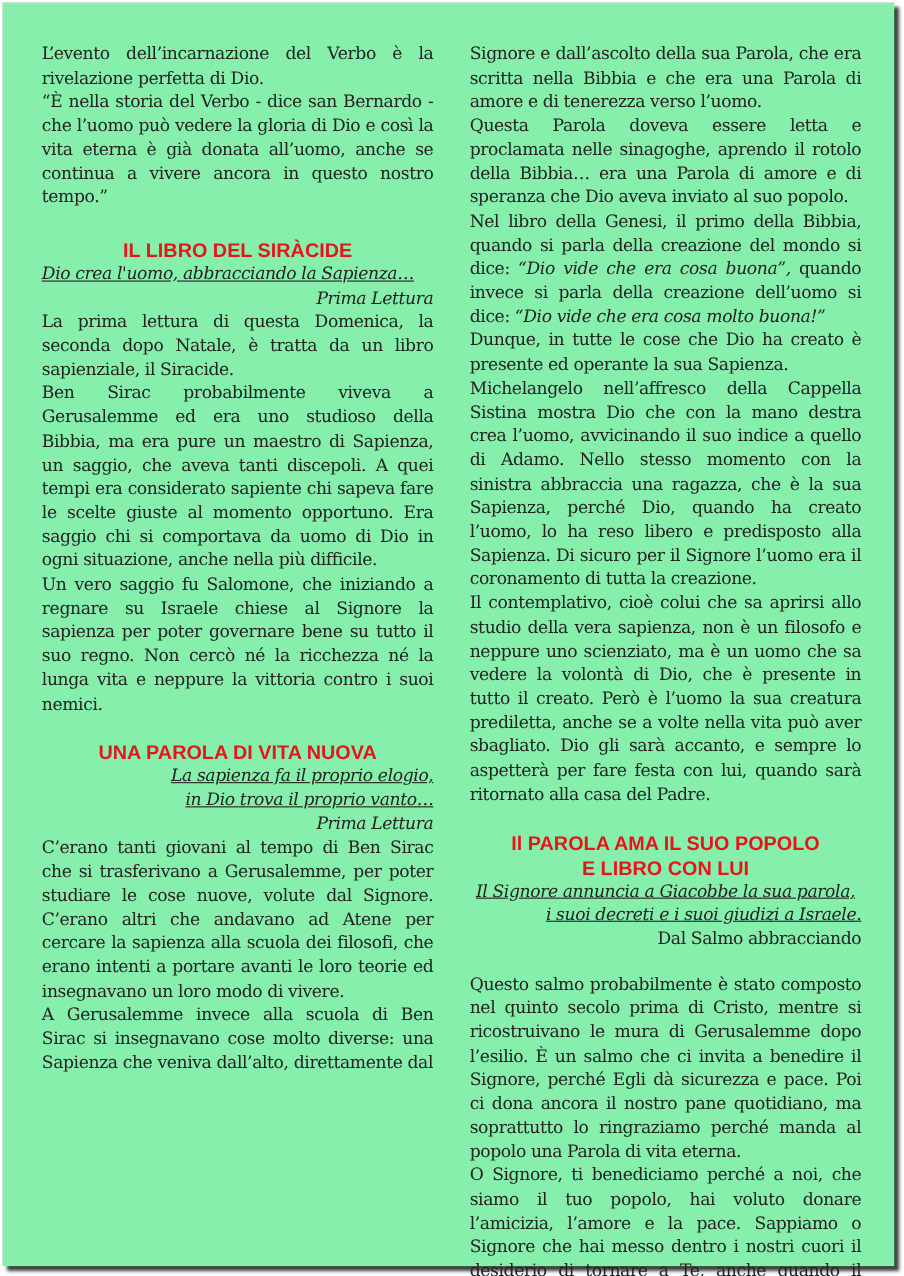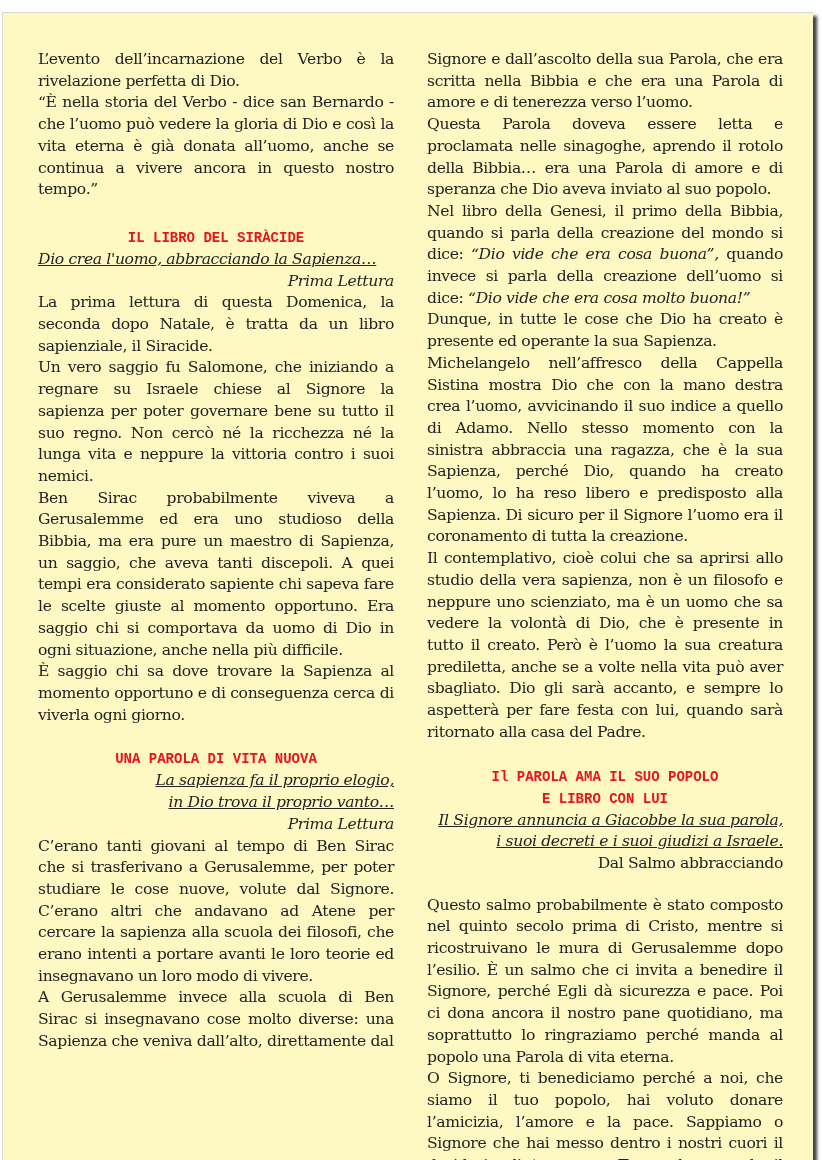--- a/index.html
+++ b/index.html
@@ -1,35 +1,35 @@
 <!DOCTYPE html>
 <html><head>
 <meta charset="utf-8">
 <style>
   html, body { margin: 0; padding: 0; background: #ffffff; }
   body { width: 822px; height: 1160px; position: relative; overflow: hidden; }
   .page {
-    position: absolute; left: 2px; top: 12px; width: 810px; height: 1148px;
-    background: #fef9c3;
+    position: absolute; left: 2px; top: 2px; width: 810px; height: 1148px;
+    background: #86efac;
     border-top: 1px solid #d8d8d8; border-left: 1px solid #d8d8d8;
     box-shadow: 4px 4px 3px rgba(0,0,0,0.75);
   }
   .col {
     position: absolute; top: 36px; width: 356px;
     font-family: "DejaVu Serif", "Liberation Serif", serif;
     font-size: 15.6px; line-height: 21.7px; color: #222222;
     text-align: justify; letter-spacing: -0.35px;
   }
   .col-left { left: 35px; }
   .col-right { left: 424px; }
   .col p { margin: 0; }
   .heading {
-    font-family: Liberation Mono, monospace;
+    font-family: Liberation Sans, sans-serif;
     font-weight: bold; color: #e8141b; text-align: center;
-    font-size: 14px; line-height: 22px; letter-spacing: 0; margin: 0;
+    font-size: 18px; line-height: 22px; letter-spacing: 0; margin: 0;
   }
   .subtitle { font-style: italic; margin: 0; text-decoration: underline; }
   .center { text-align: right; }
   .source { text-align: right; margin: 0; }
   .source.italic { font-style: italic; }
   .gap-lg { height: 26px; }
   .gap-md { height: 22px; }
   .gap-sm { height: 20px; }
   em { font-style: italic; }
 </style>
@@ -41,23 +41,22 @@
   <div class="col col-left">
     <p>L’evento dell’incarnazione del Verbo è la rivelazione perfetta di Dio.</p>
     <p>“È nella storia del Verbo - dice san Bernardo - che l’uomo può vedere la gloria di Dio e così la vita eterna è già donata all’uomo, anche se continua a vivere ancora in questo nostro tempo.”</p>
 
     <div class="gap-lg"></div>
 
     <h2 class="heading">IL LIBRO DEL SIRÀCIDE</h2>
     <p class="subtitle">Dio crea l'uomo, abbracciando la Sapienza…</p>
     <p class="source italic">Prima Lettura</p>
     <p>La prima lettura di questa Domenica, la seconda dopo Natale, è tratta da un libro sapienziale, il Siracide.</p>
+    <p>Ben Sirac probabilmente viveva a Gerusalemme ed era uno studioso della Bibbia, ma era pure un maestro di Sapienza, un saggio, che aveva tanti discepoli. A quei tempi era considerato sapiente chi sapeva fare le scelte giuste al momento opportuno. Era saggio chi si comportava da uomo di Dio in ogni situazione, anche nella più difficile.</p>
     <p>Un vero saggio fu Salomone, che iniziando a regnare su Israele chiese al Signore la sapienza per poter governare bene su tutto il suo regno. Non cercò né la ricchezza né la lunga vita e neppure la vittoria contro i suoi nemici.</p>
-    <p>Ben Sirac probabilmente viveva a Gerusalemme ed era uno studioso della Bibbia, ma era pure un maestro di Sapienza, un saggio, che aveva tanti discepoli. A quei tempi era considerato sapiente chi sapeva fare le scelte giuste al momento opportuno. Era saggio chi si comportava da uomo di Dio in ogni situazione, anche nella più difficile.</p>
-    <p>È saggio chi sa dove trovare la Sapienza al momento opportuno e di conseguenza cerca di viverla ogni giorno.</p>
 
     <div class="gap-md"></div>
 
     <h2 class="heading">UNA PAROLA DI VITA NUOVA</h2>
     <p class="subtitle center">La sapienza fa il proprio elogio,</p>
     <p class="subtitle center">in Dio trova il proprio vanto…</p>
     <p class="source italic">Prima Lettura</p>
     <p>C’erano tanti giovani al tempo di Ben Sirac che si trasferivano a Gerusalemme, per poter studiare le cose nuove, volute dal Signore. C’erano altri che andavano ad Atene per cercare la sapienza alla scuola dei filosofi, che erano intenti a portare avanti le loro teorie ed insegnavano un loro modo di vivere.</p>
     <p>A Gerusalemme invece alla scuola di Ben Sirac si insegnavano cose molto diverse: una Sapienza che veniva dall’alto, direttamente dal</p>
   </div>
@@ -69,21 +68,21 @@
     <p>Dunque, in tutte le cose che Dio ha creato è presente ed operante la sua Sapienza.</p>
     <p>Michelangelo nell’affresco della Cappella Sistina mostra Dio che con la mano destra crea l’uomo, avvicinando il suo indice a quello di Adamo. Nello stesso momento con la sinistra abbraccia una ragazza, che è la sua Sapienza, perché Dio, quando ha creato l’uomo, lo ha reso libero e predisposto alla Sapienza. Di sicuro per il Signore l’uomo era il coronamento di tutta la creazione.</p>
     <p>Il contemplativo, cioè colui che sa aprirsi allo studio della vera sapienza, non è un filosofo e neppure uno scienziato, ma è un uomo che sa vedere la volontà di Dio, che è presente in tutto il creato. Però è l’uomo la sua creatura prediletta, anche se a volte nella vita può aver sbagliato. Dio gli sarà accanto, e sempre lo aspetterà per fare festa con lui, quando sarà ritornato alla casa del Padre.</p>
 
     <div class="gap-md"></div>
 
     <h2 class="heading">
       <span>Il PAROLA AMA IL SUO POPOLO</span><br>
       <span>E LIBRO CON LUI</span>
     </h2>
-    <p class="subtitle" style="text-align:right">Il Signore annuncia a Giacobbe la sua parola,</p>
+    <p class="subtitle" style="text-align:center">Il Signore annuncia a Giacobbe la sua parola,</p>
     <p class="subtitle" style="text-align:right">i suoi decreti e i suoi giudizi a Israele.</p>
     <p class="source">Dal Salmo abbracciando</p>
 
     <div class="gap-sm"></div>
 
     <p>Questo salmo probabilmente è stato composto nel quinto secolo prima di Cristo, mentre si ricostruivano le mura di Gerusalemme dopo l’esilio. È un salmo che ci invita a benedire il Signore, perché Egli dà sicurezza e pace. Poi ci dona ancora il nostro pane quotidiano, ma soprattutto lo ringraziamo perché manda al popolo una Parola di vita eterna.</p>
     <p>O Signore, ti benediciamo perché a noi, che siamo il tuo popolo, hai voluto donare l’amicizia, l’amore e la pace. Sappiamo o Signore che hai messo dentro i nostri cuori il desiderio di tornare a Te, anche quando il peccato ci ha portati lontano dalla tua casa. C’è veramente un rapporto stretto di amore tra il</p>
   </div>
 
 </div>

